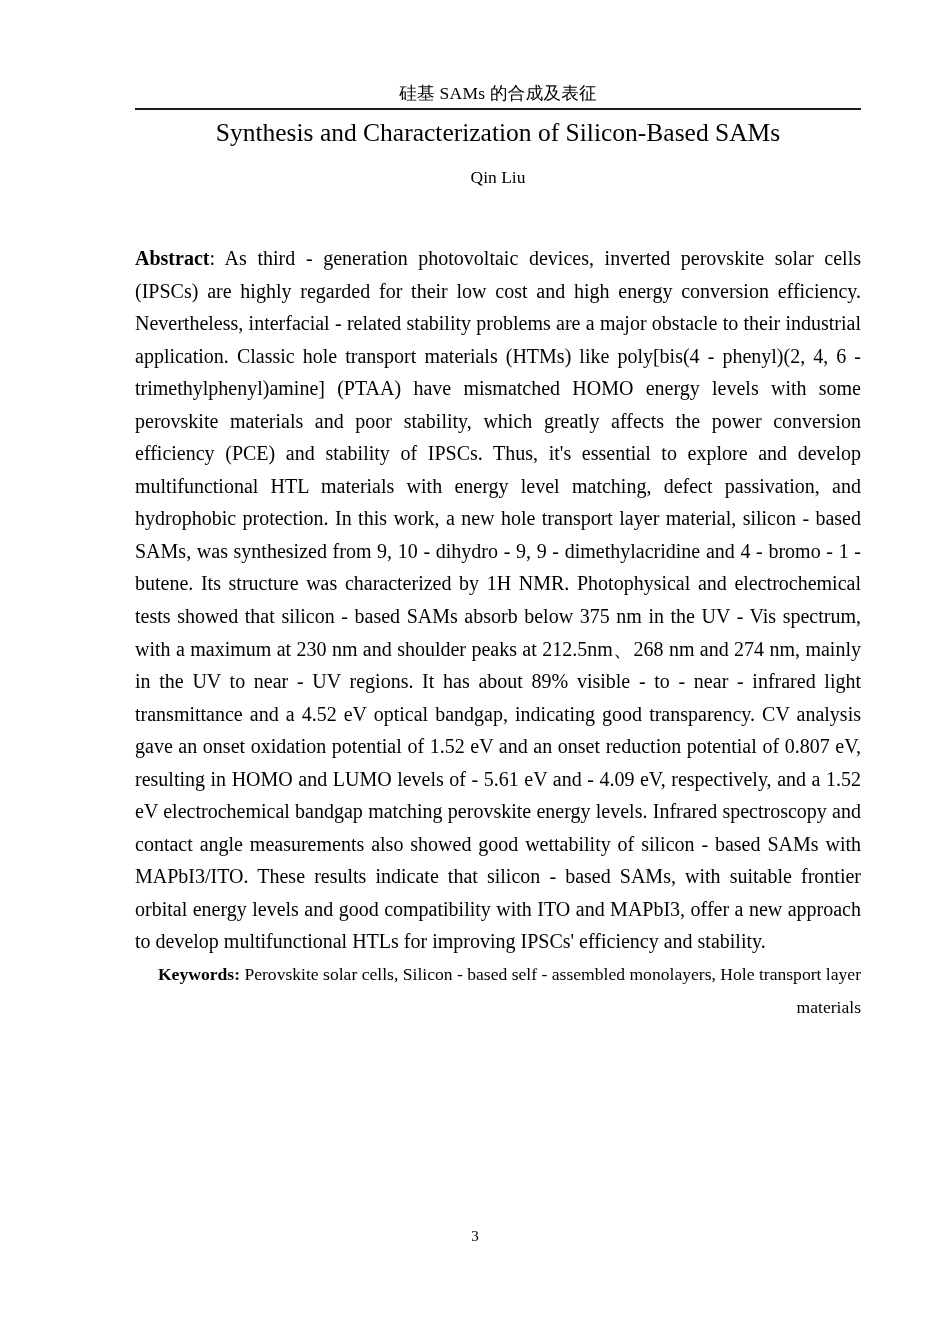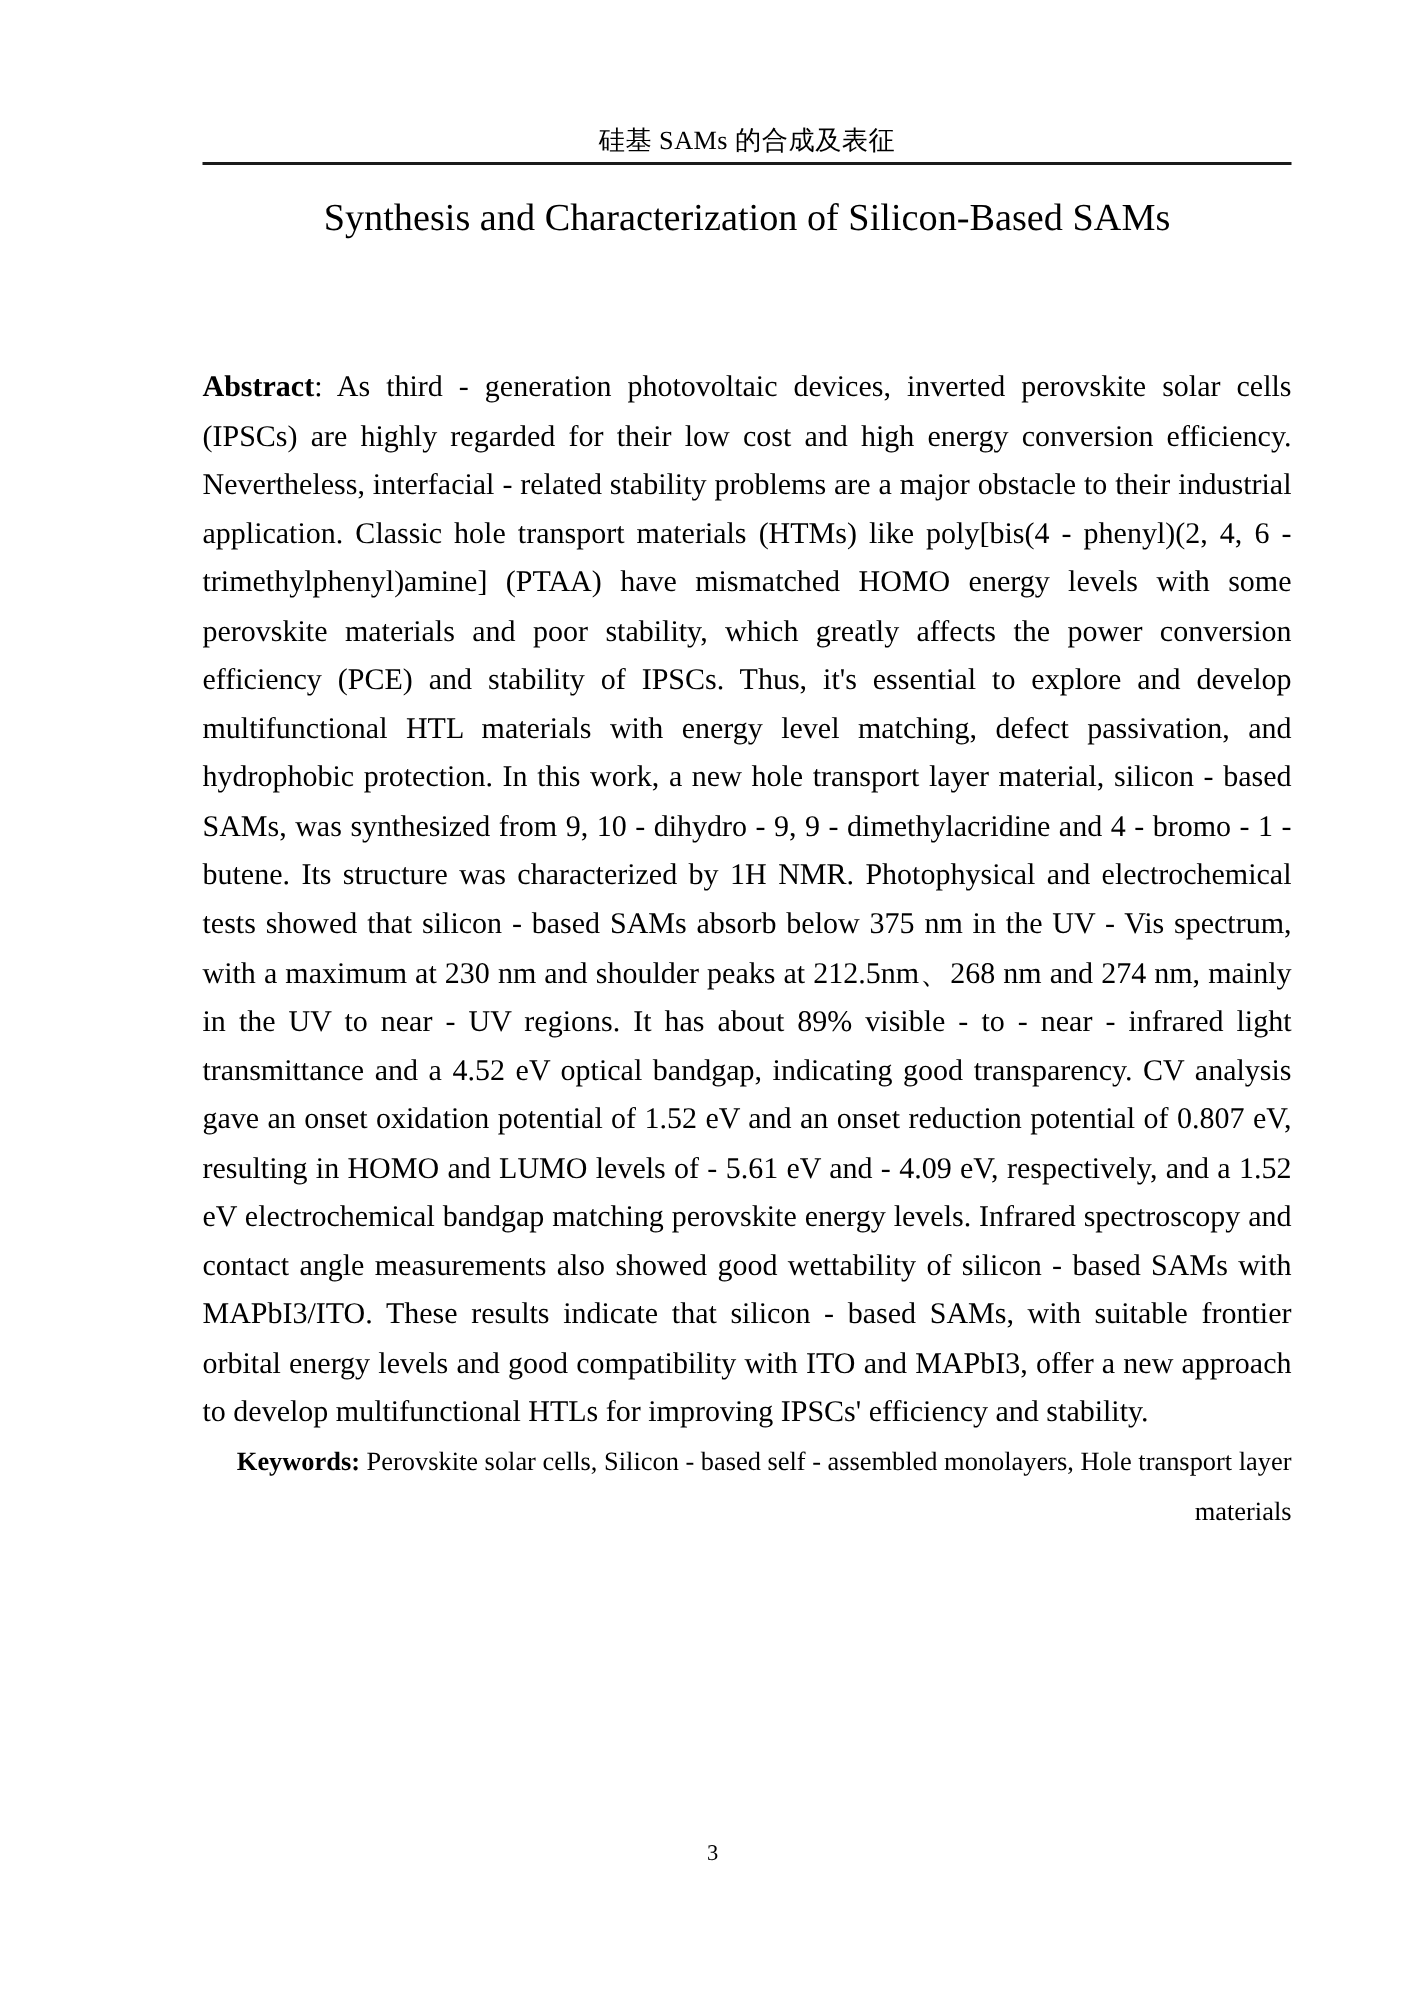--- a/index.html
+++ b/index.html
@@ -41,21 +41,21 @@
   .header-rule {
     margin-top: 4px;
     border-bottom: 2.6px solid #1b1b1b;
     width: 100%;
   }
 
   
   .title-block {
     position: absolute;
     left: 135px;
-    top: 128px;
+    top: 116px;
     width: 726px;
     text-align: center;
   }
   .doc-title {
     font-size: 25.5px;
     line-height: 34px;
     font-weight: normal;
     margin: 0;
     white-space: nowrap;
   }
@@ -114,20 +114,21 @@
 
 <div class="page">
 
   <div class="header-zone">
     <div class="header-text">硅基 SAMs 的合成及表征</div>
     <div class="header-rule"></div>
   </div>
 
   <div class="title-block">
     <h1 class="doc-title">Synthesis and Characterization of Silicon-Based SAMs</h1>
+    <div class="doc-author">Qin Liu</div>
   </div>
 
   <div class="body-zone">
     <p class="para"><span class="lead">Abstract</span><span>: </span><span>As third - generation photovoltaic devices, inverted perovskite solar cells (IPSCs) are highly regarded for their low cost and high energy conversion efficiency. Nevertheless, interfacial - related stability problems are a major obstacle to their industrial application. Classic hole transport materials (HTMs) like poly[bis(4 - phenyl)(2, 4, 6 - trimethylphenyl)amine] (PTAA) have mismatched HOMO energy levels with some perovskite materials and poor stability, which greatly affects the power conversion efficiency (PCE) and stability of IPSCs. Thus, it's essential to explore and develop multifunctional HTL materials with energy level matching, defect passivation, and hydrophobic protection. In this work, a new hole transport layer material, silicon - based SAMs, was synthesized from 9, 10 - dihydro - 9, 9 - dimethylacridine and 4 - bromo - 1 - butene. Its structure was characterized by 1H NMR. Photophysical and electrochemical tests showed that silicon - based SAMs absorb below 375 nm in the UV - Vis spectrum, with a maximum at 230 nm and shoulder peaks at 212.5nm、268 nm and 274 nm, mainly in the UV to near - UV regions. It has about 89% visible - to - near - infrared light transmittance and a 4.52 eV optical bandgap, indicating good transparency. CV analysis gave an onset oxidation potential of 1.52 eV and an onset reduction potential of 0.807 eV, resulting in HOMO and LUMO levels of - 5.61 eV and - 4.09 eV, respectively, and a 1.52 eV electrochemical bandgap matching perovskite energy levels. Infrared spectroscopy and contact angle measurements also showed good wettability of silicon - based SAMs with MAPbI3/ITO. These results indicate that silicon - based SAMs, with suitable frontier orbital energy levels and good compatibility with ITO and MAPbI3, offer a new approach to develop multifunctional HTLs for improving IPSCs' efficiency and stability.</span></p>
 
     <p class="keywords"><span class="lead">Keywords:</span><span> Perovskite solar cells, Silicon - based self - assembled monolayers, Hole transport layer materials</span></p>
   </div>
 
   <div class="page-number">3</div>
 

